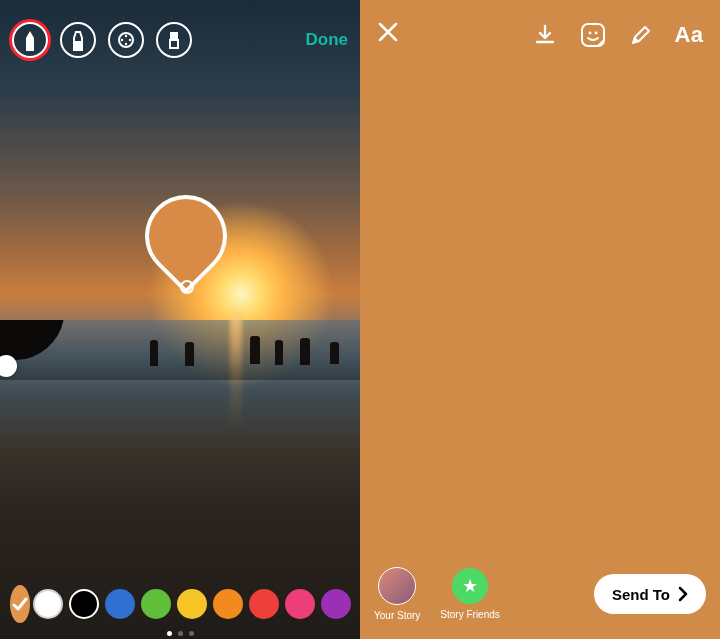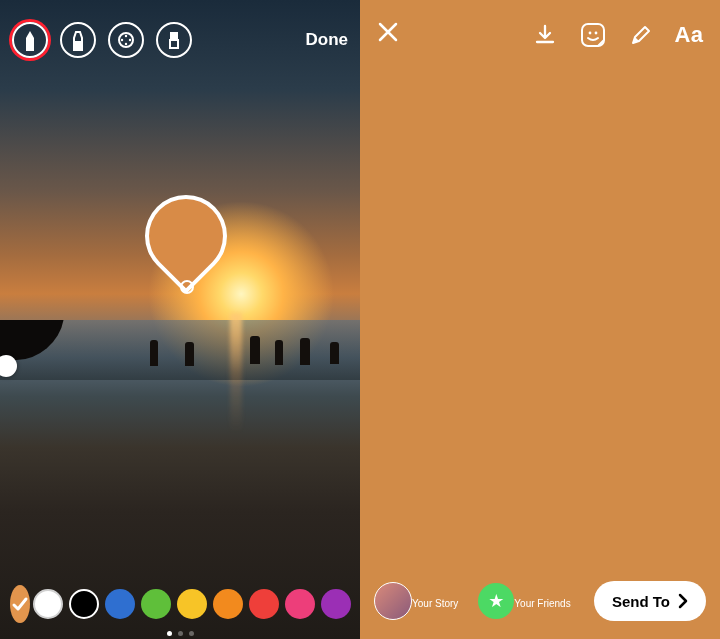--- a/index.html
+++ b/index.html
@@ -45,21 +45,21 @@
   .eyedrop-pin {
     position:absolute; top:195px; left:145px; width:74px; height:74px;
     background:#d88b47; border:4px solid #fff; border-radius:50% 50% 50% 2px;
     transform: rotate(-45deg);
   }
   .pin-dot { position:absolute; top:280px; left:180px; width:10px; height:10px;
     border:2px solid #fff; border-radius:50%; }
 
   
   .l-toolbar { position:absolute; top:18px; left:0; right:0; height:44px;
-    display:flex; align-items:center; padding:0 12px; color:#ffffff; font-weight:600; }
+    display:flex; align-items:center; padding:0 12px; color:#14b8a6; font-weight:600; }
   .tool-btn { width:36px; height:36px; margin-right:12px; border:2px solid #fff; border-radius:50%;
     display:flex; align-items:center; justify-content:center; box-sizing:border-box; }
   .tool-btn svg { display:block; }
   .tool-btn.selected { box-shadow:0 0 0 3px #ff2030; }
   .done { margin-left:auto; font-size:17px; font-weight:600; }
 
   
   .color-strip { position:absolute; left:0; right:0; bottom:16px; display:flex;
     align-items:center; padding:0 10px; }
   .color-swatch { width:30px; height:30px; border-radius:50%; margin:0 3px; box-sizing:border-box;
@@ -79,21 +79,21 @@
   .r-toolbar { position:absolute; top:20px; left:0; right:0; height:40px;
     display:flex; align-items:flex-start; padding:0 16px; color:#fff; }
   .r-toolbar .spacer { flex:1; }
   .r-icon { width:30px; height:30px; margin-left:18px; display:flex; align-items:center; justify-content:center; }
   .r-icon svg, .close-icn svg { display:block; }
   .close-icn { width:26px; height:26px; }
   .aa { font-weight:700; font-size:22px; letter-spacing:0.5px; }
 
   .r-bottom { position:absolute; bottom:18px; left:0; right:0; display:flex;
     align-items:center; padding:0 14px; color:#fff; }
-  .share-target { display:flex; flex-direction:row; align-items:center; margin-right:20px; }
+  .share-target { display:flex; flex-direction:column; align-items:center; margin-right:20px; }
   .share-target .avatar { width:36px; height:36px; border-radius:50%; }
   .share-target .label { font-size:10px; margin-top:5px; }
   .avatar.story { background:linear-gradient(135deg,#d98a7a,#8a5a7a); border:1px solid #fff; }
   .avatar.cf { background:#4cd964; display:flex; align-items:center; justify-content:center; }
   .avatar.cf::after { content:"★"; color:#fff; font-size:18px; }
 
   .sendto { margin-left:auto; background:#fff; color:#000; border-radius:22px;
     height:40px; padding:0 14px 0 18px; display:flex; align-items:center;
     font-weight:600; font-size:15px; }
   .sendto svg { margin-left:4px; }
@@ -204,21 +204,21 @@
     <div class="r-icon aa">Aa</div>
   </div>
 
   <div class="r-bottom">
     <div class="share-target">
       <div class="avatar story"></div>
       <span class="label">Your Story</span>
     </div>
     <div class="share-target">
       <div class="avatar cf"></div>
-      <span class="label">Your Friends</span>
+      <span class="label">Story Friends</span>
     </div>
     <div class="sendto">
       <span>Send To</span>
       <svg width="18" height="18" viewBox="0 0 18 18">
         <path d="M6 3 L12 9 L6 15" fill="none" stroke="#000" stroke-width="2.5" stroke-linecap="round" stroke-linejoin="round"></path>
       </svg>
     </div>
   </div>
 </div>
 

